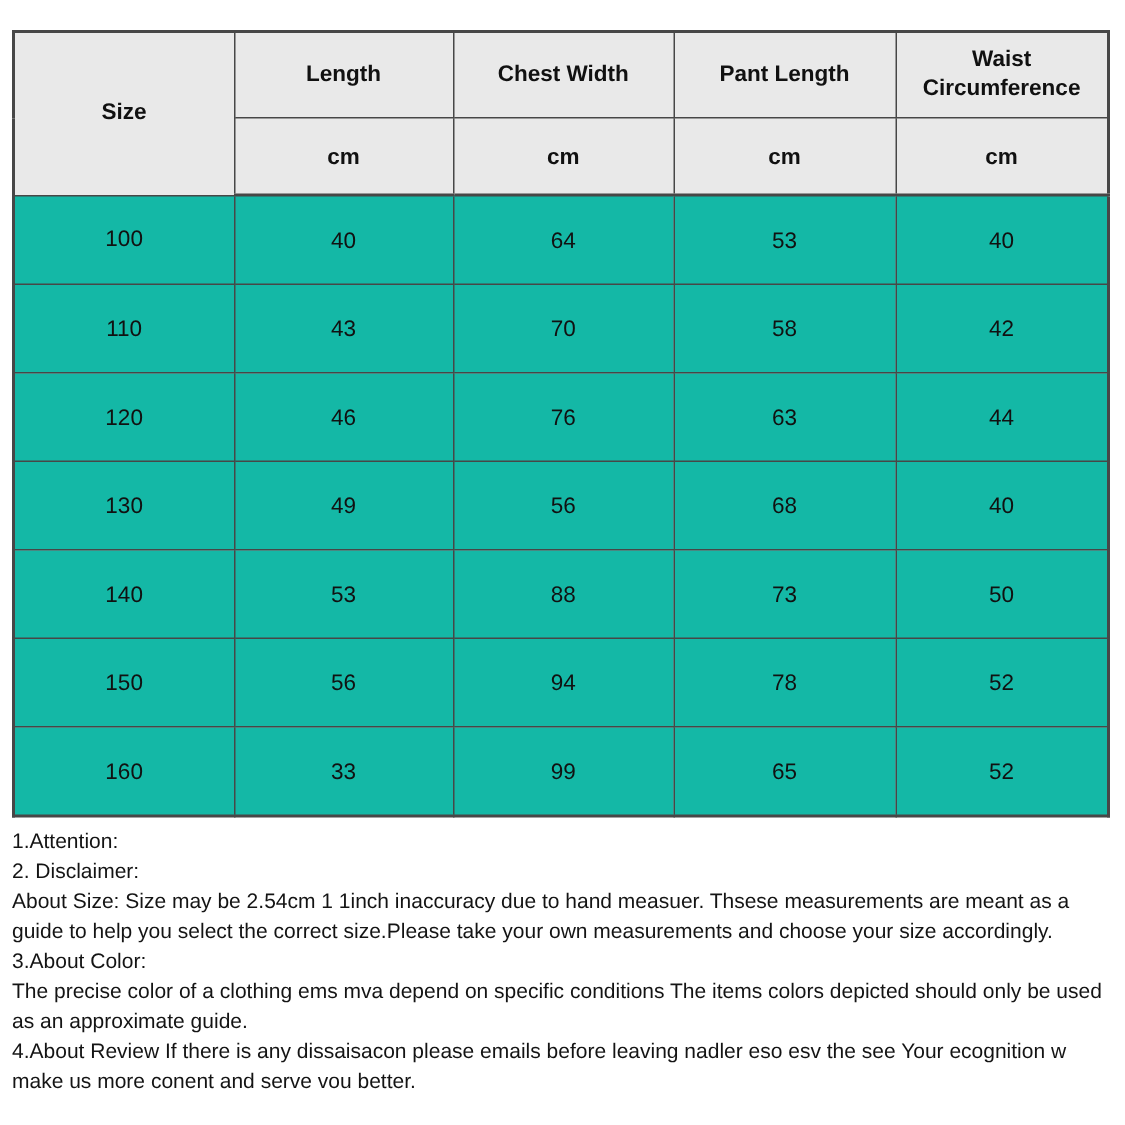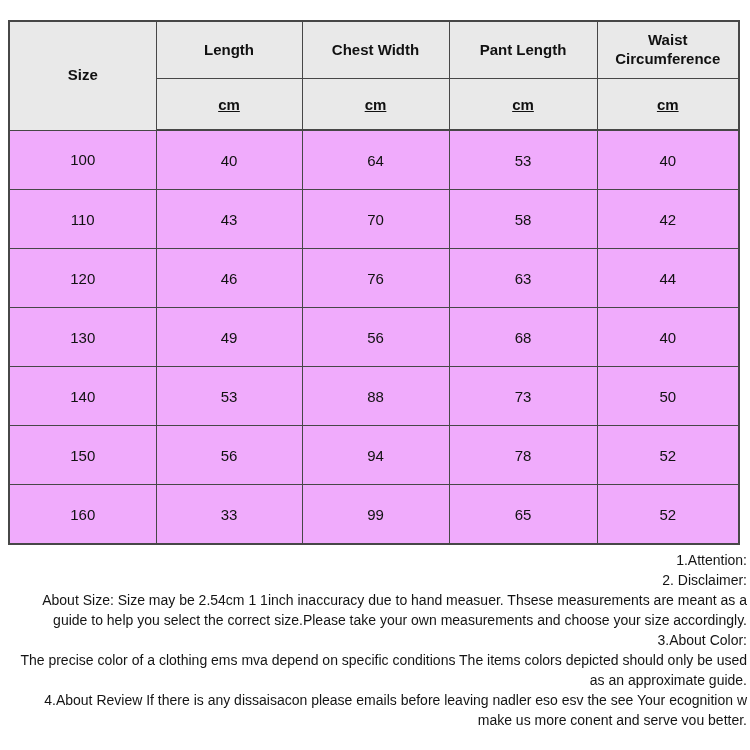--- a/index.html
+++ b/index.html
@@ -30,30 +30,30 @@
     text-align: center;
     vertical-align: middle;
     padding: 0 4px;
     font-size: 15px;
   }
   thead th {
     background: var(--header-bg, #e9e9e9);
     font-weight: bold;
   }
   tr.title-row th { height: 56px; line-height: 1.25; }
-  tr.unit-row th { height: 50px; border-bottom: 2px solid var(--border-col, #474747); text-decoration: underline; }
+  tr.unit-row th { height: 50px; border-bottom: 2px solid var(--border-col, #474747); }
   th.size-head { font-size: 15px; margin-left: 44px; }
-  tbody td { height: 58px; font-weight: normal; background: #f0abfc; }
+  tbody td { height: 58px; font-weight: normal; background: #14b8a6; }
   .notes {
     margin: 5px 3px 0 8px;
     font-size: 14px;
     line-height: 20px;
     color: #141414;
   }
-  .notes p { margin: 0; padding: 0; text-align: right; }
+  .notes p { margin: 0; padding: 0; }
 </style>
 </head>
 <body>
 
 <div class="page">
 
   <table class="size-table">
     <colgroup>
       <col style="width:147px">
       <col style="width:146px">

